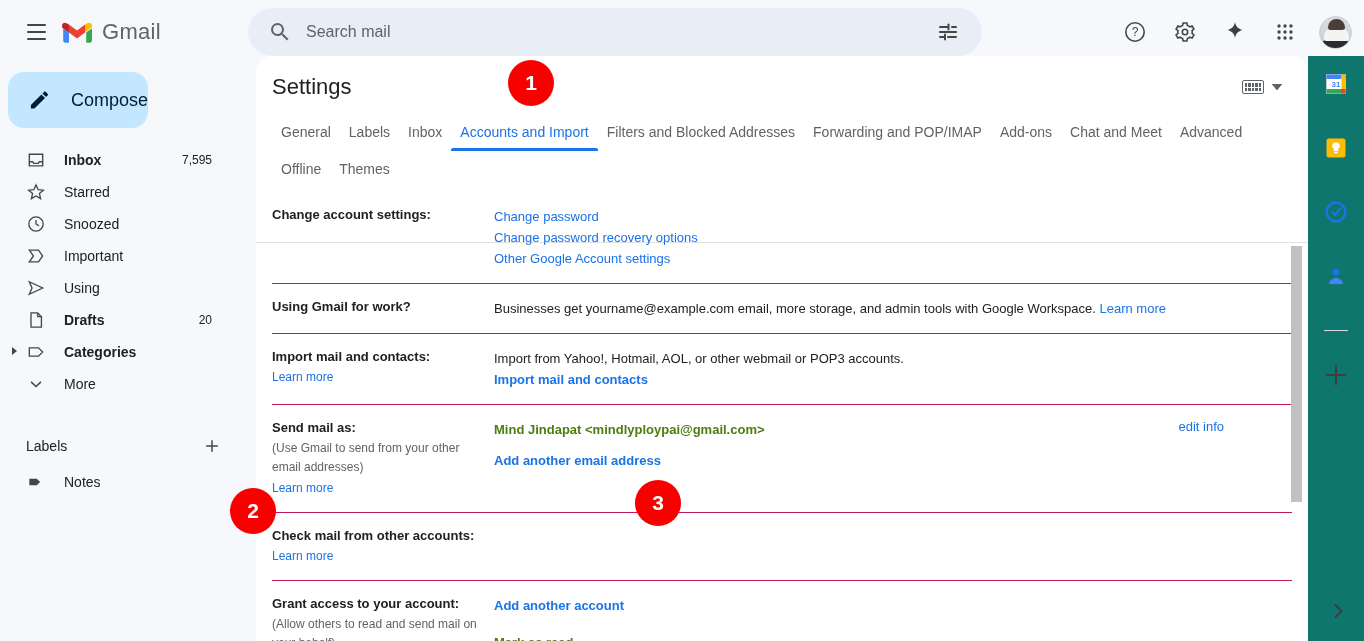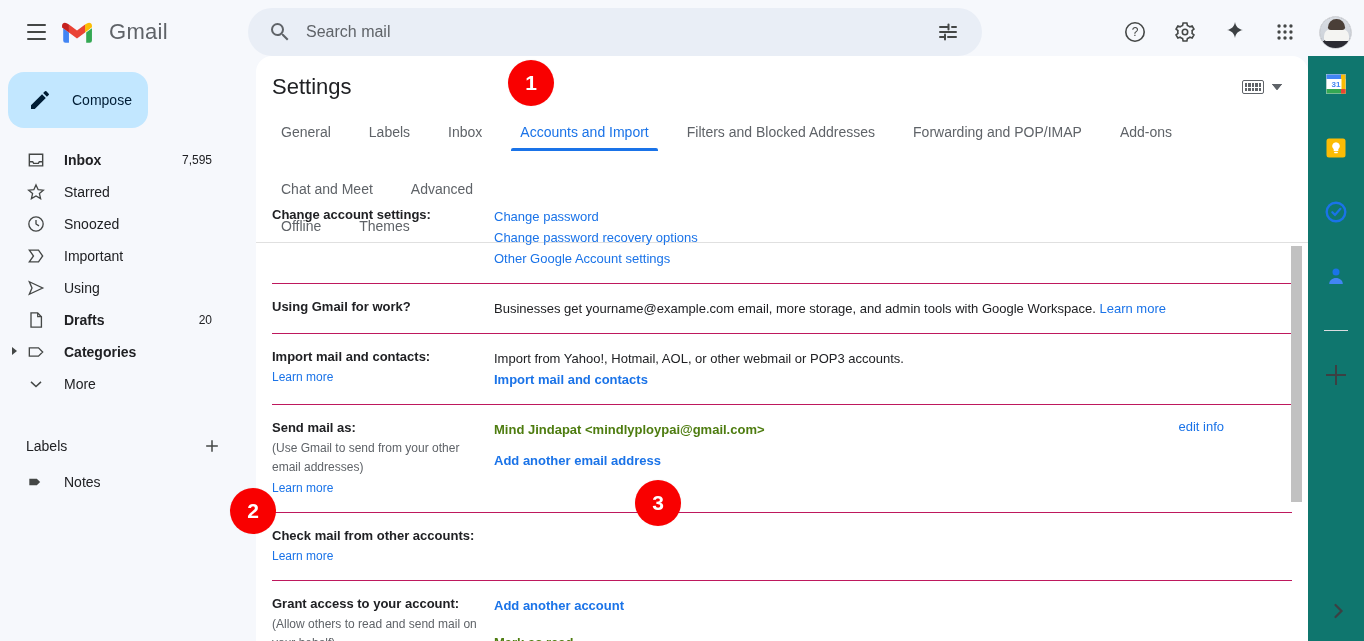--- a/index.html
+++ b/index.html
@@ -11,21 +11,21 @@
     -webkit-font-smoothing: antialiased;
   }
   #app { position: relative; width: 1364px; height: 641px; }
 
   
   .topbar { position: absolute; left: 0; top: 0; width: 1364px; height: 64px; background: #f6f8fc; }
   .hamburger { position: absolute; left: 20px; top: 16px; width: 32px; height: 32px;
     display: flex; flex-direction: column; justify-content: center; align-items: center; gap: 5px; cursor: pointer; }
   .hamburger span { display: block; width: 19px; height: 2px; background: #444746; border-radius: 2px; }
 
-  .logo { position: absolute; left: 62px; top: 14px; height: 36px; display: flex; align-items: center; gap: 17px; }
+  .logo { position: absolute; left: 62px; top: 14px; height: 36px; display: flex; align-items: center; gap: 10px; }
   .logo-mark { width: 30px; height: 23px; }
   .logo-text { font-size: 22px; color: #5f6368; letter-spacing: 0.3px; font-family: "Liberation Sans", sans-serif; }
 
   .search { position: absolute; left: 248px; top: 8px; width: 734px; height: 48px;
     background: #e9eef6; border-radius: 28px; display: flex; align-items: center; cursor: text; }
   .search-icon { width: 24px; height: 24px; margin-left: 20px; flex: none; }
   .search-input { flex: 1; border: 0; background: transparent; outline: none; font-size: 16px;
     color: #202124; margin-left: 14px; font-family: "Liberation Sans", sans-serif; }
   .search-input::placeholder { color: #5f6368; opacity: 1; }
   .search-opts { width: 24px; height: 24px; margin-right: 22px; flex: none; cursor: pointer; }
@@ -41,21 +41,21 @@
   .avatar .a-hair { position: absolute; left: 8px; top: 2px; width: 17px; height: 11px;
       background: #4a3f38; border-radius: 9px 9px 3px 3px; }
   .avatar .a-shirt { position: absolute; left: 4px; bottom: 7px; width: 25px; height: 12px;
       background: #f4f4f2; border-radius: 7px 7px 2px 2px; }
 
   
   .sidebar { position: absolute; left: 0; top: 64px; width: 248px; height: 577px; background: #f6f8fc; }
   .compose { margin: 8px 0 0 8px; width: 140px; height: 56px; background: #c2e7ff; border-radius: 16px;
     display: flex; align-items: center; cursor: pointer; }
   .compose-icon { width: 24px; height: 24px; margin-left: 20px; }
-  .compose-label { margin-left: 20px; font-size: 14px; color: #001d35; font-weight: 500; }
+  .compose-label { margin-left: 20px; font-size: 18px; color: #001d35; font-weight: 500; }
 
   .nav { margin-top: 16px; }
   .nav-item { height: 32px; width: 232px; border-radius: 0 16px 16px 0; display: flex; align-items: center;
     cursor: pointer; padding-left: 26px; position: relative; }
   .nav-item .ni-icon { width: 20px; height: 20px; flex: none; display: flex; align-items: center; justify-content: center; }
   .nav-item .ni-label { margin-left: 18px; font-size: 14px; color: #202124; flex: 1; }
   .nav-item.bold .ni-label { font-weight: 700; }
   .nav-item .ni-count { font-size: 12px; color: #202124; padding-right: 20px; }
   .nav-item.bold .ni-count { font-weight: 400; }
   .nav-item .caret { position: absolute; left: 12px; top: 11px; width: 0; height: 0;
@@ -72,21 +72,21 @@
   .settings-title { position: absolute; left: 16px; top: 18px; font-size: 22px; color: #202124; }
   .input-tools { position: absolute; right: 26px; top: 24px; display: flex; align-items: center; gap: 8px; cursor: pointer; }
   .kb-icon { width: 22px; height: 14px; border: 1.5px solid #5f6368; border-radius: 2px;
     display: grid; grid-template-columns: repeat(5, 1fr); grid-template-rows: repeat(2, 1fr); gap: 1px; padding: 2px; }
   .kb-icon i { background: #5f6368; display: block; }
   .tri-down { width: 0; height: 0; border-left: 5px solid #5f6368; border-right: 5px solid #5f6368;
     border-top: 6px solid #5f6368; border-bottom: 0;
     clip-path: polygon(0 0, 100% 0, 50% 100%); background: #5f6368; }
 
   .tabs { position: absolute; left: 16px; top: 58px; width: 1020px; }
-  .tabs-row { display: flex; align-items: flex-start; flex-wrap: wrap; gap: 20px; }
+  .tabs-row { display: flex; align-items: flex-start; flex-wrap: wrap; }
   .tab { font-size: 14px; color: #5f6368; padding: 10px 9px 11px 9px; cursor: pointer; white-space: nowrap; position: relative; }
   .tab.active { color: #1a73e8; font-weight: 400; }
   .tab.active::after { content: ""; position: absolute; left: 0; right: 0; bottom: 0; height: 3px;
     background: #1a73e8; border-radius: 2px 2px 0 0; }
   .tabs-sep { position: absolute; left: 0; top: 128px; width: 1052px; height: 1px; background: #e0e0e0; margin-left: -16px; }
 
   .rows { position: absolute; left: 16px; top: 136px; width: 1020px; }
   .srow { display: flex; padding: 14px 0 14px 0; border-bottom: 1px solid #be185d; position: relative; }
   .srow:last-child { border-bottom: 0; }
   .scol-label { width: 222px; flex: none; padding-right: 16px; }

